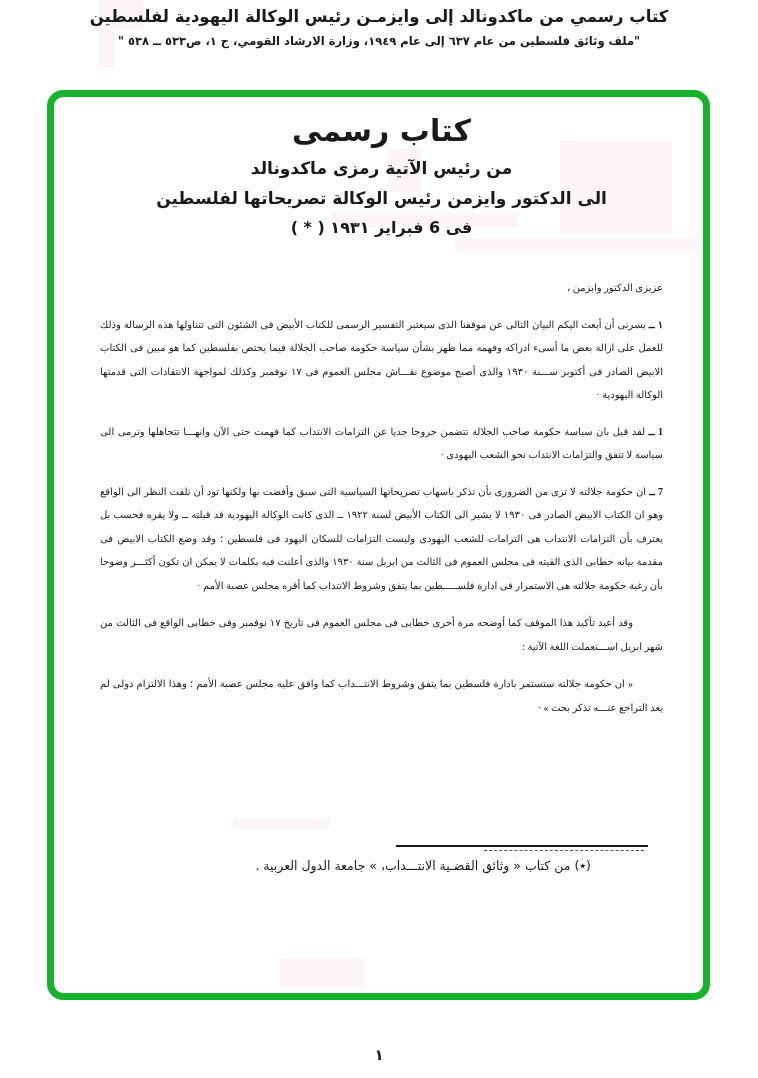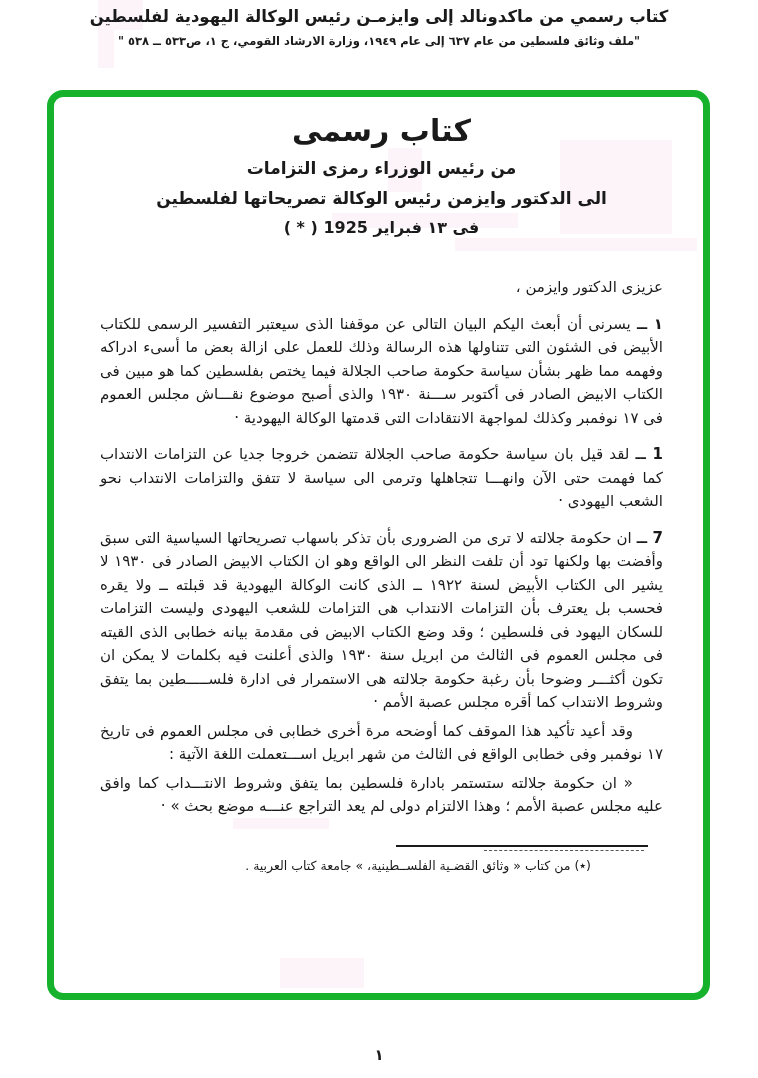--- a/index.html
+++ b/index.html
@@ -18,25 +18,25 @@
     box-sizing:border-box;border:7px solid #17b22c;border-radius:16px;
     background:transparent;z-index:1;
   }
   .doc-content{
     box-sizing:border-box;width:100%;height:100%;
     padding:12px 40px 0 46px;
   }
   .doc-title{text-align:center;font-size:30px;font-weight:bold;line-height:44px;}
   .doc-sub{text-align:center;font-size:17px;font-weight:bold;line-height:30px;}
   .doc-date{text-align:center;font-size:16px;font-weight:bold;line-height:30px;}
-  .body-text{font-size:15px;line-height:23.5px;}
+  .body-text{font-size:10px;line-height:23.5px;font-family:Liberation Serif, serif;}
   .salutation{margin-top:33px;}
   .item{margin-top:13px;text-align:justify;}
   .item .num{font-weight:bold;}
-  .para-indent{margin-top:5px;text-align:justify;text-indent:30px;}
+  .para-indent{margin-top:14px;text-align:justify;text-indent:30px;}
   .footnote-rule{
     position:absolute;top:748px;right:55px;width:252px;height:0;
     border-top:2px solid #1a1a1a;
   }
   .footnote-rule::after{
     content:"";position:absolute;top:3px;right:4px;width:160px;height:0;
     border-top:1px dashed #555;
   }
   .footnote{
     position:absolute;top:760px;right:112px;
@@ -60,43 +60,43 @@
 <div class="artifact" style="left:233px;top:818px;width:96px;height:11px;"></div>
 
 <div class="page-header">
   <div class="h1">كتاب رسمي من ماكدونالد إلى وايزمـن رئيس الوكالة اليهودية لفلسطين</div>
   <div class="h2">"ملف وثائق فلسطين من عام ٦٣٧ إلى عام ١٩٤٩، وزارة الارشاد القومي، ج ١، ص٥٣٣ ــ ٥٣٨ "</div>
 </div>
 
 <div class="green-box">
   <div class="doc-content">
     <div class="doc-title">كتاب رسمى</div>
-    <div class="doc-sub">من رئيس الوزراء رمزى التزامات</div>
+    <div class="doc-sub">من رئيس الآتية رمزى ماكدونالد</div>
     <div class="doc-sub">الى الدكتور وايزمن رئيس الوكالة تصريحاتها لفلسطين</div>
-    <div class="doc-date">فى ١٣ فبراير 1925 ( * )</div>
+    <div class="doc-date">فى 6 فبراير ١٩٣١ ( * )</div>
 
     <div class="body-text salutation">عزيزى الدكتور وايزمن ،</div>
 
     <div class="body-text item">
       <span class="num">١ ــ</span>
       <span>يسرنى أن أبعث اليكم البيان التالى عن موقفنا الذى سيعتبر التفسير الرسمى للكتاب الأبيض فى الشئون التى تتناولها هذه الرسالة وذلك للعمل على ازالة بعض ما أسىء ادراكه وفهمه مما ظهر بشأن سياسة حكومة صاحب الجلالة فيما يختص بفلسطين كما هو مبين فى الكتاب الابيض الصادر فى أكتوبر ســـنة ١٩٣٠ والذى أصبح موضوع نقـــاش مجلس العموم فى ١٧ نوفمبر وكذلك لمواجهة الانتقادات التى قدمتها الوكالة اليهودية ·</span>
     </div>
 
     <div class="body-text item">
       <span class="num">1 ــ</span>
       <span>لقد قيل بان سياسة حكومة صاحب الجلالة تتضمن خروجا جديا عن التزامات الانتداب كما فهمت حتى الآن وانهـــا تتجاهلها وترمى الى سياسة لا تتفق والتزامات الانتداب نحو الشعب اليهودى ·</span>
     </div>
 
     <div class="body-text item">
       <span class="num">7 ــ</span>
       <span>ان حكومة جلالته لا ترى من الضرورى بأن تذكر باسهاب تصريحاتها السياسية التى سبق وأفضت بها ولكنها تود أن تلفت النظر الى الواقع وهو ان الكتاب الابيض الصادر فى ١٩٣٠ لا يشير الى الكتاب الأبيض لسنة ١٩٢٢ ــ الذى كانت الوكالة اليهودية قد قبلته ــ ولا يقره فحسب بل يعترف بأن التزامات الانتداب هى التزامات للشعب اليهودى وليست التزامات للسكان اليهود فى فلسطين ؛ وقد وضع الكتاب الابيض فى مقدمة بيانه خطابى الذى القيته فى مجلس العموم فى الثالث من ابريل سنة ١٩٣٠ والذى أعلنت فيه بكلمات لا يمكن ان تكون أكثـــر وضوحا بأن رغبة حكومة جلالته هى الاستمرار فى ادارة فلســـــطين بما يتفق وشروط الانتداب كما أقره مجلس عصبة الأمم ·</span>
     </div>
 
     <div class="body-text para-indent">وقد أعيد تأكيد هذا الموقف كما أوضحه مرة أخرى خطابى فى مجلس العموم فى تاريخ ١٧ نوفمبر وفى خطابى الواقع فى الثالث من شهر ابريل اســـتعملت اللغة الآتية :</div>
 
-    <div class="body-text para-indent">« ان حكومة جلالته ستستمر بادارة فلسطين بما يتفق وشروط الانتـــداب كما وافق عليه مجلس عصبة الأمم ؛ وهذا الالتزام دولى لم يعد التراجع عنـــه موضع بحث » ·</div>
+    <div class="body-text para-indent">« ان حكومة جلالته ستستمر بادارة فلسطين بما يتفق وشروط الانتـــداب كما وافق عليه مجلس عصبة الأمم ؛ وهذا الالتزام دولى لم يعد التراجع عنـــه تذكر بحث » ·</div>
   </div>
 
   <div class="footnote-rule"></div>
-  <div class="footnote">(٭) من كتاب « وثائق القضـية الفلســطينية، » جامعة كتاب العربية .</div>
+  <div class="footnote">(٭) من كتاب « وثائق القضـية الانتـــداب، » جامعة الدول العربية .</div>
 </div>
 
 <div class="page-number">١</div>
 
 </body></html>

